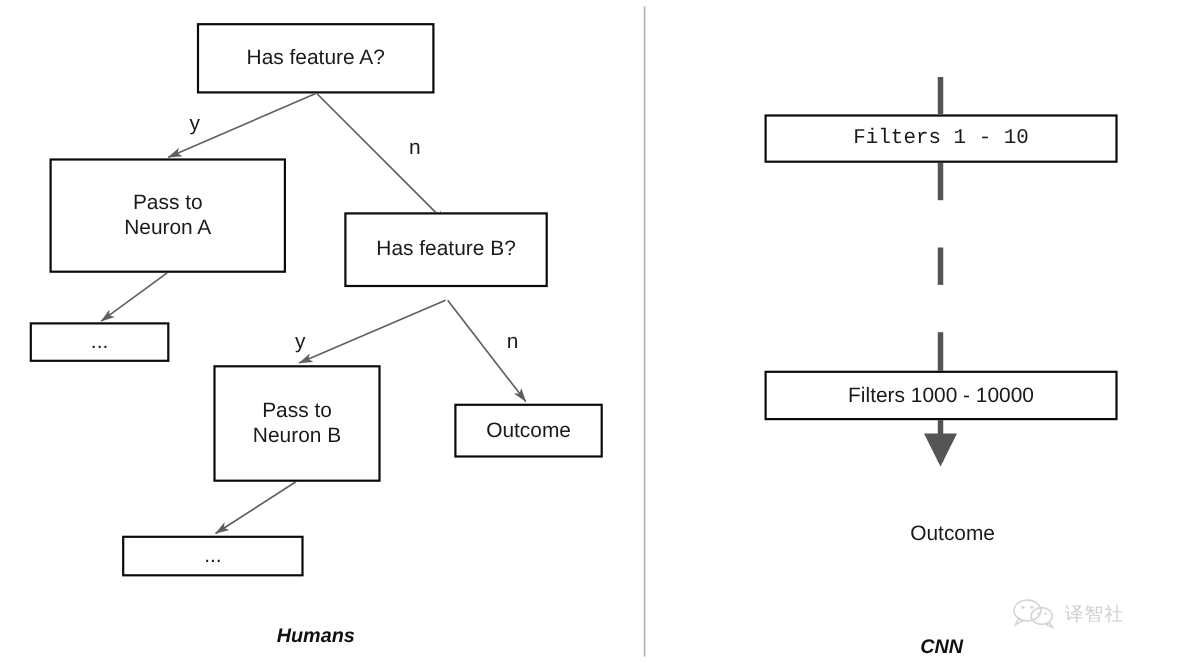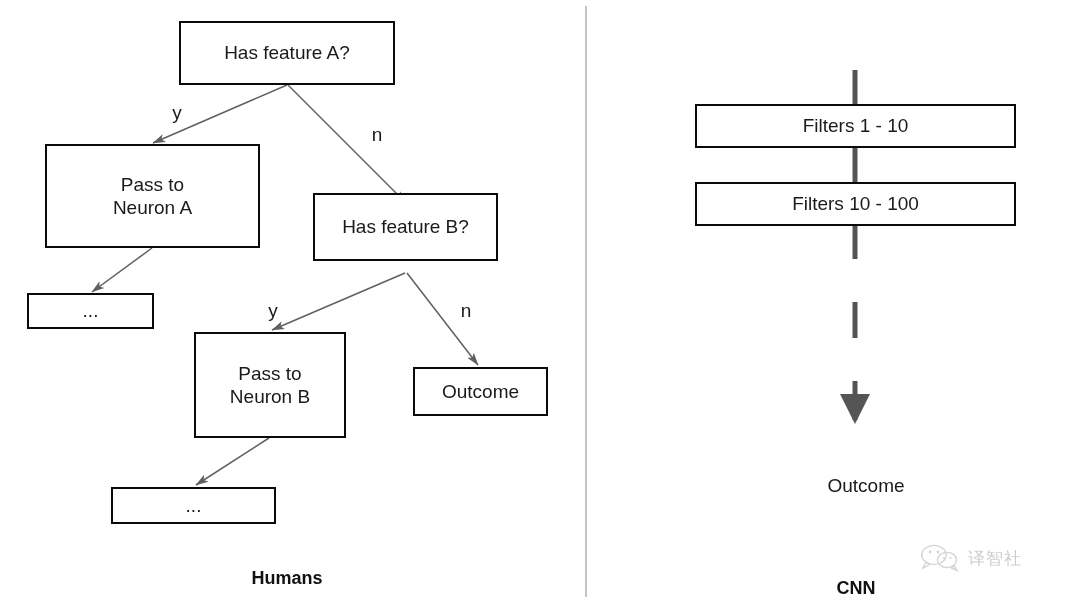--- a/index.html
+++ b/index.html
@@ -49,20 +49,21 @@
   }
   .panel-caption {
     position: absolute;
     font-family: "Liberation Sans", sans-serif;
     font-size: 18px;
     font-weight: bold;
     color: #111111;
     text-align: right;
     transform: translate(-50%, -50%);
     white-space: nowrap;
+    font-style: italic;
   }
   .plain-text {
     position: absolute;
     font-family: "Liberation Sans", sans-serif;
     font-size: 19px;
     color: #1a1a1a;
     text-align: center;
     transform: translate(-50%, -50%);
     white-space: nowrap;
   }
@@ -146,29 +147,29 @@
     <span>Outcome</span>
   </div>
 
   <span class="edge-label" style="left:177px; top:113px;">y</span>
   <span class="edge-label" style="left:377px; top:135px;">n</span>
   <span class="edge-label" style="left:273px; top:311px;">y</span>
   <span class="edge-label" style="left:466px; top:311px;">n</span>
 
   <span class="panel-caption" style="left:287px; top:578px;">Humans</span>
 
-  <div class="node-box" style="left:695px; top:104px; width:321px; height:44px;">
+  <div class="node-box" style="left:695px; top:104px; width:321px; height:44px;font-family:Liberation Mono, monospace;">
     <span>Filters 1 - 10</span>
   </div>
 
-  <div class="node-box" style="left:695px; top:182px; width:321px; height:44px;">
-    <span>Filters 10 - 100</span>
-  </div>
 
 
+  <div class="node-box" style="left:695px; top:337px; width:321px; height:45px;">
+    <span>Filters 1000 - 10000</span>
+  </div>
 
   <span class="plain-text" style="left:866px; top:486px;">Outcome</span>
 
   <span class="panel-caption" style="left:856px; top:588px;">CNN</span>
 
   <div id="watermark">
     <svg width="40" height="30" viewBox="0 0 40 30">
       <ellipse cx="14" cy="12" rx="12.2" ry="9.6" fill="none" stroke="#9a9a9a" stroke-width="1.4"></ellipse>
       <path d="M6 19 L3 25 L9.5 21.5 Z" fill="none" stroke="#9a9a9a" stroke-width="1.4"></path>
       <circle cx="10" cy="9" r="1.4" fill="#9a9a9a"></circle>

